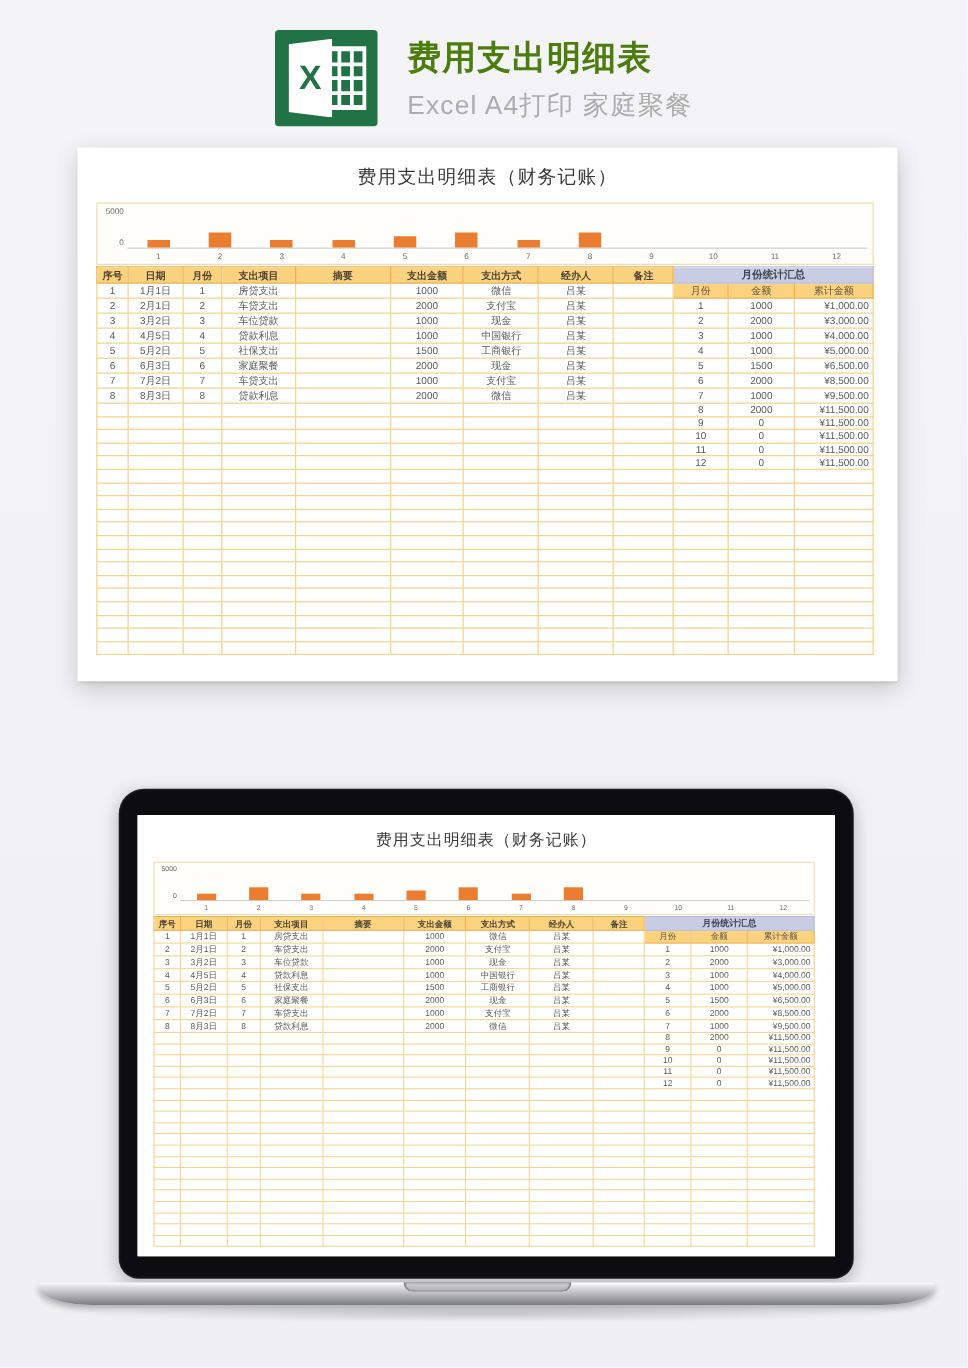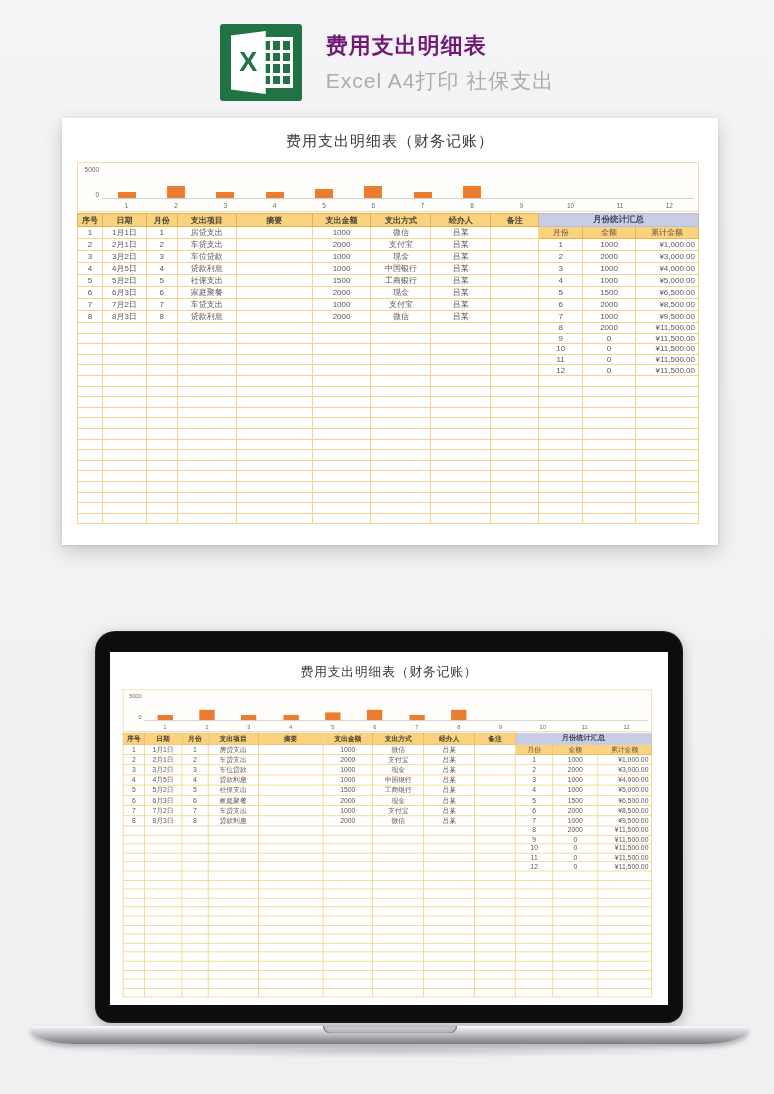--- a/index.html
+++ b/index.html
@@ -14,21 +14,21 @@
   
   .page-header { position:absolute; top:24px; left:0; right:0; display:flex; justify-content:center; gap:24px; }
   .xl-logo { width:82px; height:77px; background:#217346; position:relative; border-radius:3px; overflow:hidden; flex:0 0 auto; }
   .xl-sheet { position:absolute; left:11px; top:7px; width:35px; height:63px; background:#fff;
               clip-path:polygon(0 7%,100% 0,100% 100%,0 93%); display:flex; align-items:center; justify-content:center; }
   .xl-x { color:#217346; font-weight:bold; font-size:27px; line-height:1; }
   .xl-grid { position:absolute; right:9px; top:13px; width:33px; height:51px; background:#fff; padding:4px 3px;
              display:grid; grid-template-columns:repeat(3,1fr); grid-template-rows:repeat(4,1fr); gap:3px; }
   .xl-grid i { background:#217346; }
   .ph-text { display:flex; flex-direction:column; justify-content:center; }
-  .ph-title { font-size:22px; font-weight:bold; color:#701a75; letter-spacing:1px; }
+  .ph-title { font-size:27px; font-weight:bold; color:#4d7c0f; letter-spacing:1px; }
   .ph-sub { font-size:21px; color:#acacac; margin-top:6px; letter-spacing:1px; }
 
   
   .paper { position:absolute; left:62px; top:118px; width:656px; height:427px; background:#fff;
            box-shadow:0 6px 18px rgba(0,0,0,0.18), 0 1px 3px rgba(0,0,0,0.10); overflow:hidden; }
 
   
   .sheet { width:656px; height:427px; background:#fff; position:relative; }
   .sheet-title { position:absolute; top:14px; left:0; right:0; text-align:center; font-size:15px; color:#3a3a3a; letter-spacing:1px; }
   .chart { position:absolute; left:15px; top:44px; width:622px; height:50px; border:1px solid #f2dcae; background:#fffefb; display:flex; }
@@ -85,21 +85,21 @@
         <i></i>
         <i></i>
         <i></i>
       </div>
     <div class="xl-sheet">
       <span class="xl-x">X</span>
     </div>
   </div>
   <div class="ph-text">
     <div class="ph-title">费用支出明细表</div>
-    <div class="ph-sub">Excel A4打印 社保支出</div>
+    <div class="ph-sub">Excel A4打印 家庭聚餐</div>
   </div>
 </div>
 
 <div class="paper">
   <div class="sheet sheet-root">
       <div class="sheet-title">费用支出明细表（财务记账）</div>
       <div class="chart">
         <div class="chart-y">
           <span class="yt yt0">5000</span>
           <span class="yt yt1">0</span>

